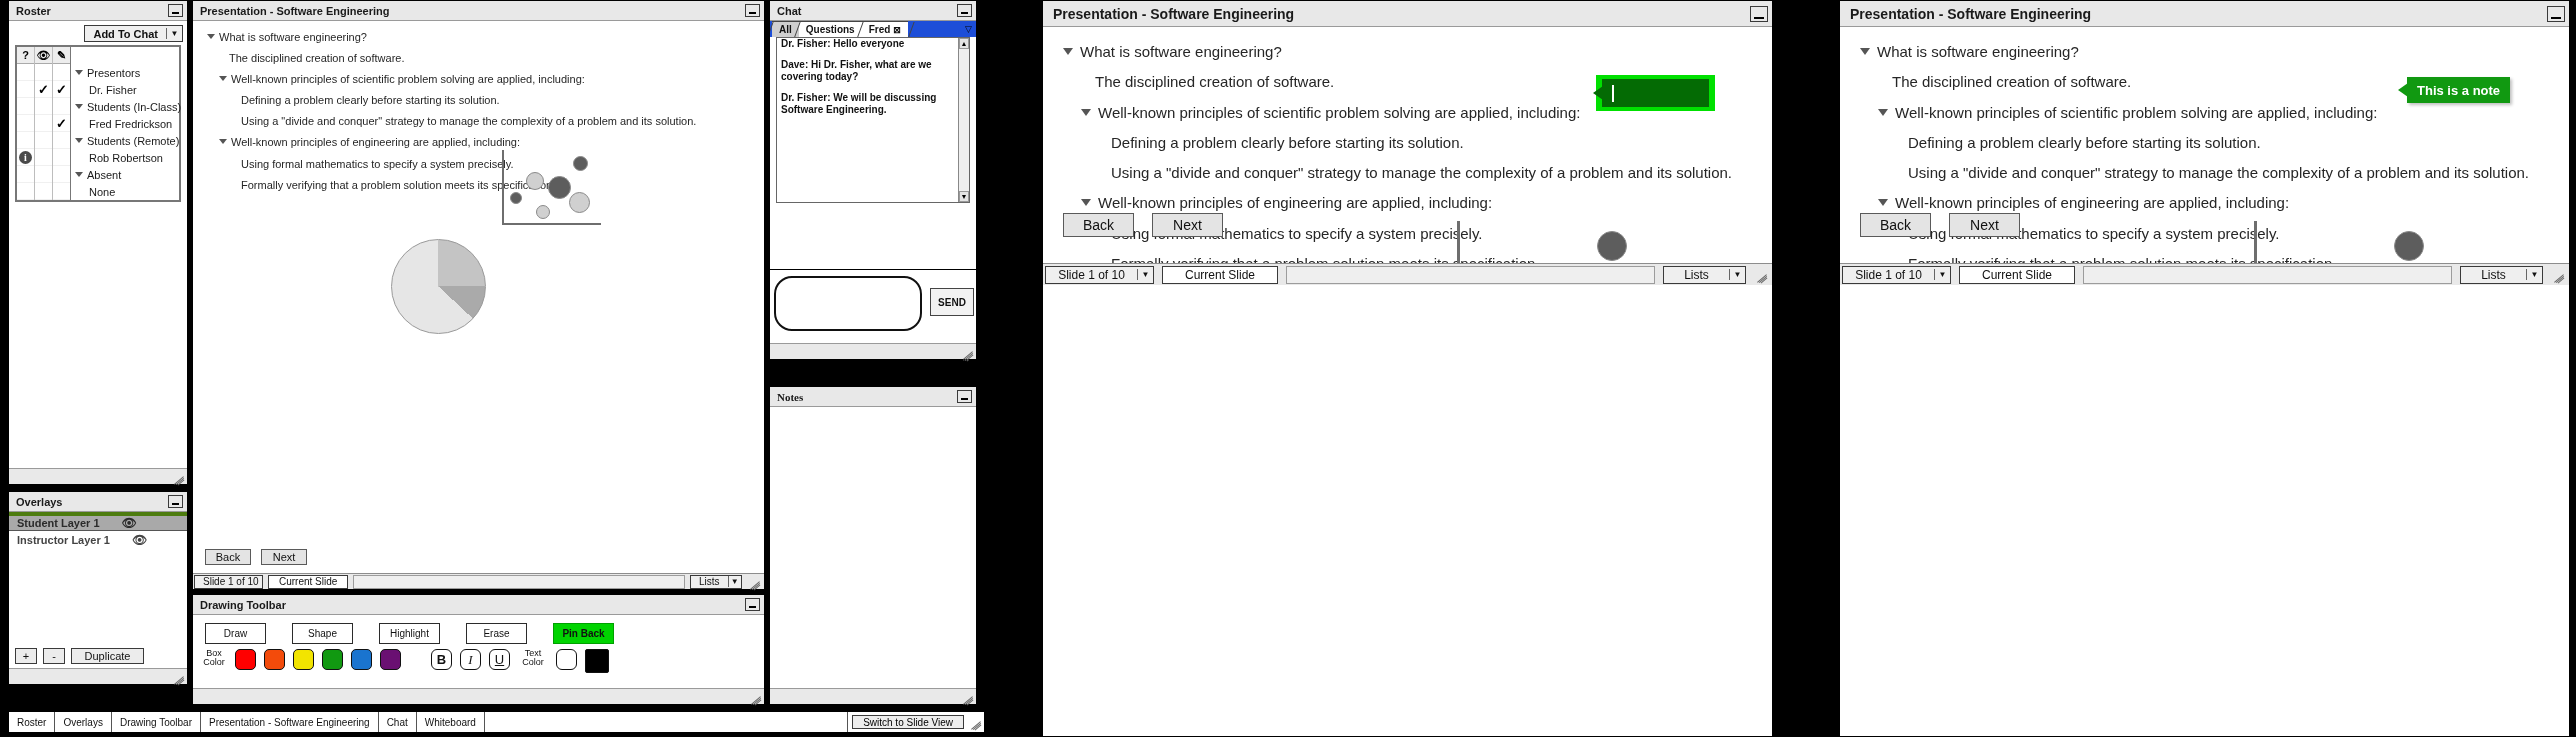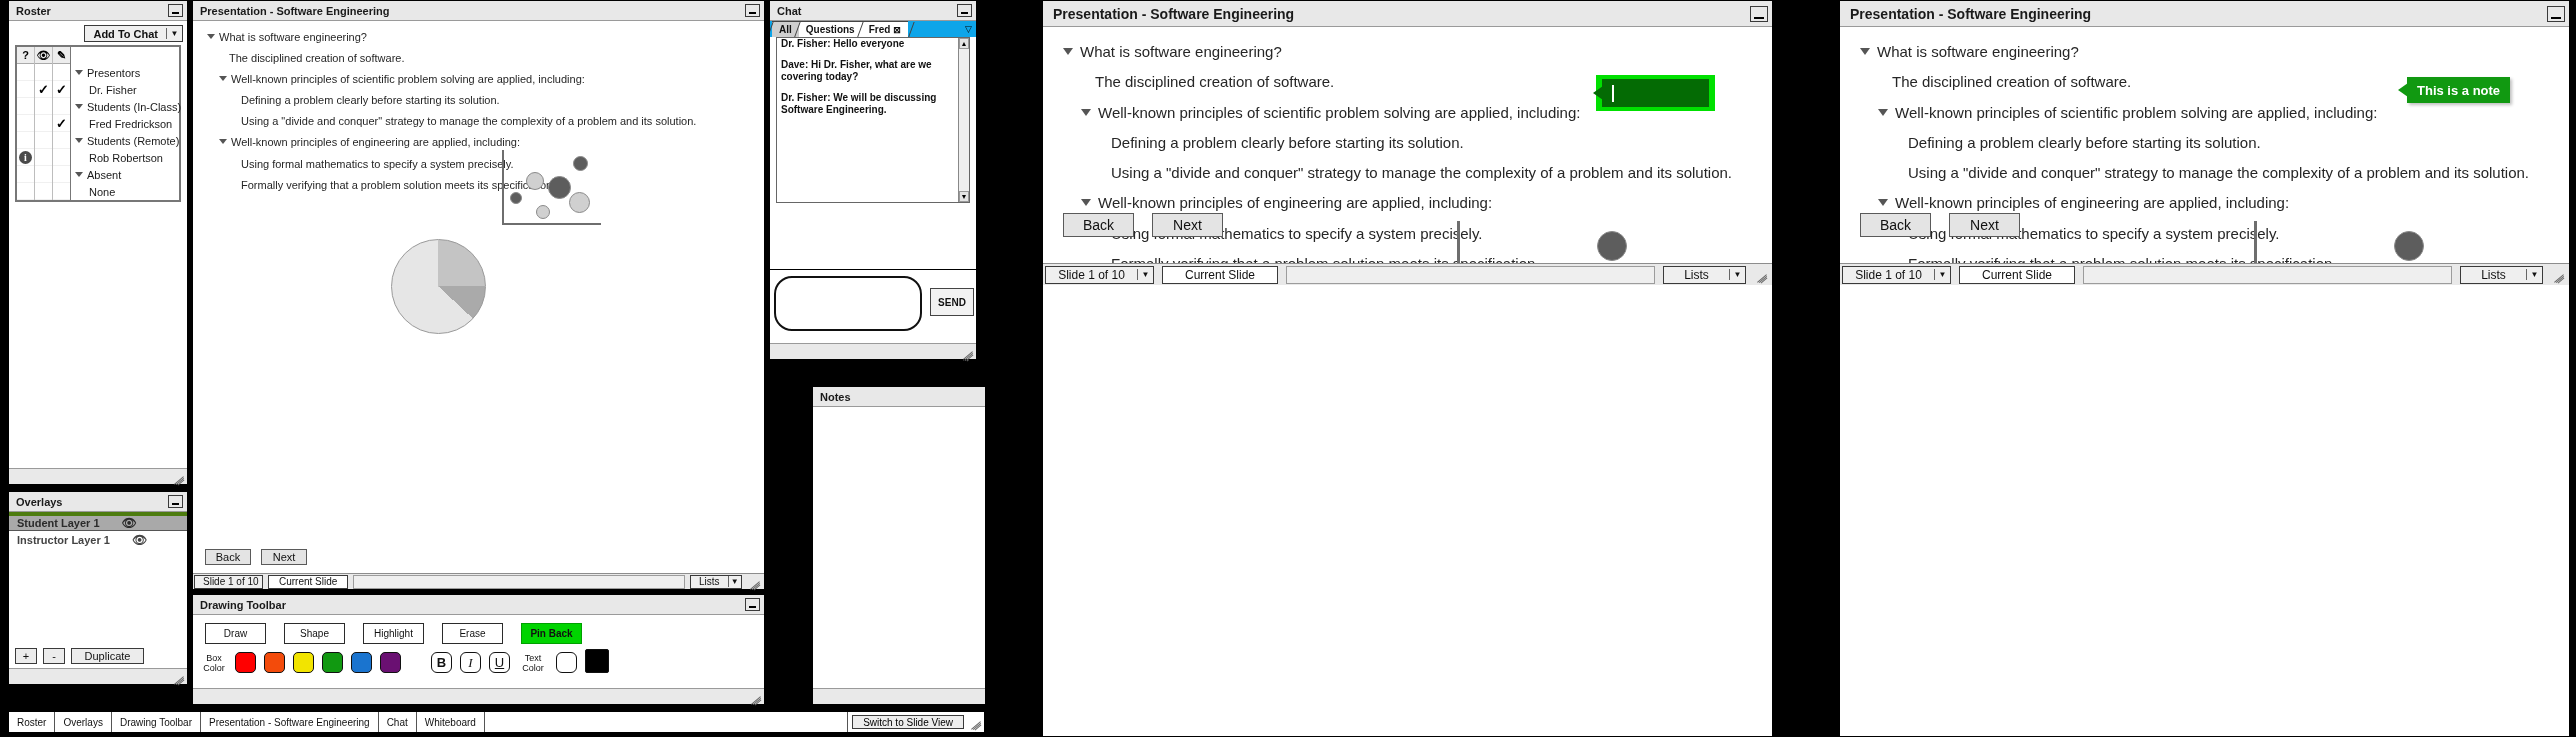--- a/index.html
+++ b/index.html
@@ -169,40 +169,40 @@
   .slide-status .combo { height: 14px; font-weight:normal; font-size:10px; }
   .ss-spacer { flex:1 1 auto; height:14px; border:1px solid #9c9c9c; background:#efefef; }
   .flatbtn {
     border:1px solid #3a3a3a; background:#fff; height:14px;
     font-size:10px; display:flex;align-items:center;justify-content:center;
     padding: 0 10px; color:#111; white-space:nowrap;
   }
 
   
   #drawtb { left: 192px; top: 594px; width: 573px; height: 111px; }
-  .tb-row1 { display:flex; gap: 18px; padding: 8px 0 0 12px; }
+  .tb-row1 { display:flex; gap: 26px; padding: 8px 0 0 12px; }
   .tool {
     width: 61px; height: 21px; border:1px solid #2b2b2b; background:#fff;
     font-size:10px; display:flex;align-items:center;justify-content:center; color:#111;
   }
   .tool.active { background:#00d400; border-color:#00a000; font-weight:bold; }
-  .tb-row2 { display:flex; align-items:flex-end; gap: 8px; padding: 5px 0 0 8px; }
+  .tb-row2 { display:flex; align-items:flex-start; gap: 8px; padding: 5px 0 0 8px; }
   .smalllbl { font-size: 9px; color:#111; line-height:1.05; text-align:center; width: 26px; }
   .swatch { width: 21px; height: 21px; border-radius: 5px; border:1px solid #111; }
   .fmt {
     width: 21px; height: 21px; border-radius: 6px; border:1px solid #111; background:#fff;
     display:flex;align-items:center;justify-content:center; font-size: 13px; color:#111;
   }
   .fmt.b { font-weight: bold; }
   .fmt.i { font-style: italic; font-family:"Liberation Serif",serif; }
   .fmt.u { text-decoration: underline; }
 
   
   #chat { left: 769px; top: 0px; width: 208px; height: 361px; }
-  .tabs { display:flex; height: 16px; padding-left:2px; background:#0ea5e9; }
+  .tabs { display:flex; height: 16px; padding-left:2px; background:#1d4ed8; }
   .tab {
     font-size:10px; font-weight:bold; color:#111;
     display:flex;align-items:center;justify-content:center;
     position: relative; padding: 0 7px; height:16px;
     border-top:1px solid #444;
     background:#fff;
   }
   .tab.active { background:#cfcfcf; }
   .tab .slash-l, .tab .slash-r {
     position:absolute; top:0; width:1px; height:20px; background:#444;
@@ -227,21 +227,21 @@
     margin: 6px 2px 0 4px; display:flex; gap: 8px; align-items:flex-start;
   }
   .chat-field { flex:1 1 auto; height: 55px; border:2px solid #111; border-radius: 18px; background:#fff; }
   .send-btn {
     width: 44px; height: 28px; border:1px solid #444; background:#f2f2f2;
     font-size: 10px; font-weight:bold; display:flex;align-items:center;justify-content:center;
     color:#111; margin-top: 12px;
   }
 
   
-  #notes { left: 812px; top: 386px; width: 208px; height: 319px; }
+  #notes { left: 769px; top: 386px; width: 208px; height: 319px; font-family: Liberation Serif, serif; }
 
   
   #taskbar {
     position:absolute; left: 8px; top: 711px; width: 977px; height: 22px;
     border: 1px solid #000; background:#fff;
     display:flex; align-items:center;
   }
   .tb-item {
     font-size: 10px; color:#111; padding: 0 8px; height: 20px;
     display:flex;align-items:center; border-right: 1px solid #555;

